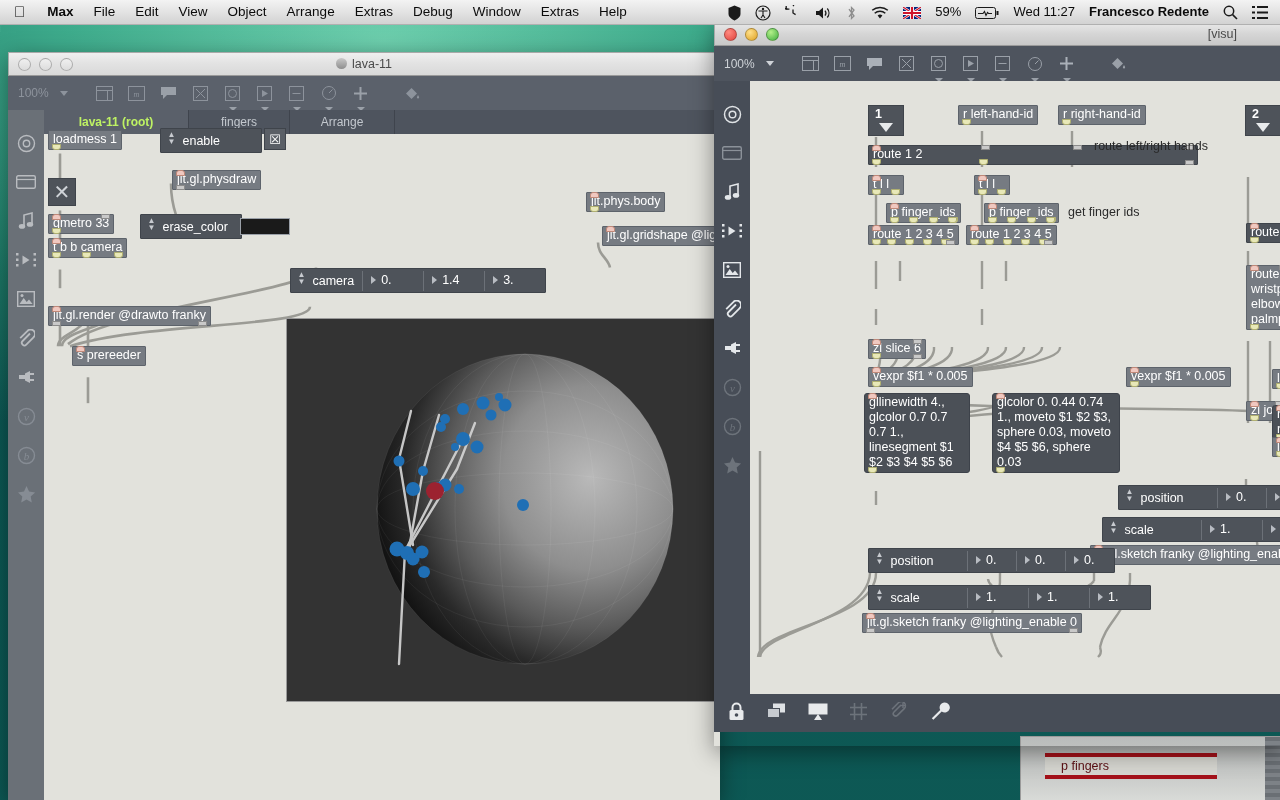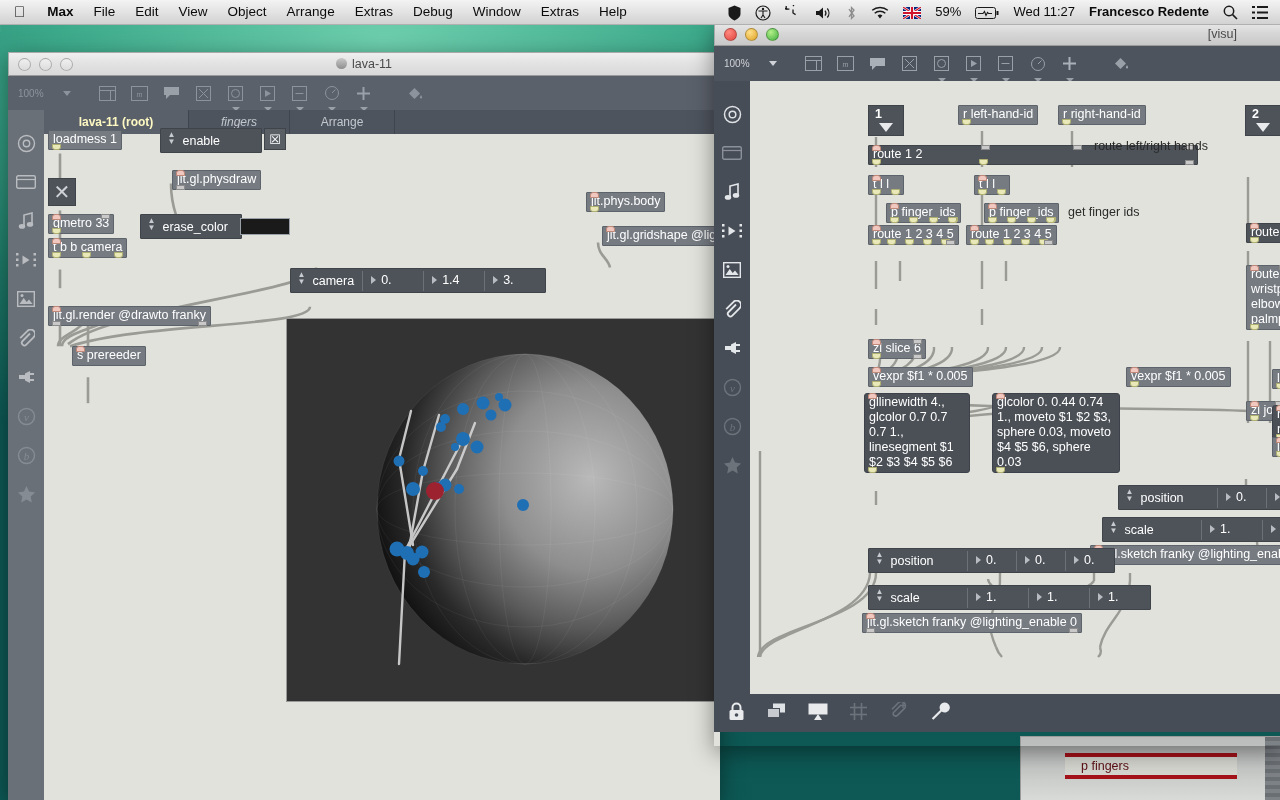--- a/index.html
+++ b/index.html
@@ -50,40 +50,40 @@
   .dot.yel{background:radial-gradient(circle at 35% 30%,#ffe08a,#dea123);}
   .dot.grn{background:radial-gradient(circle at 35% 30%,#b4f08a,#3fae3f);}
   .dot.off{background:linear-gradient(180deg,#f0f0f0,#dcdcdc);}
   .wtitle{position:absolute;left:0;right:0;text-align:center;font-size:12.5px;color:#4a4a4a;
           pointer-events:none;}
   .wtitle .fav{display:inline-block;width:11px;height:11px;border-radius:50%;
           background:linear-gradient(180deg,#c9c9c9,#8e8e8e);vertical-align:-1px;margin-right:5px;}
   
   .maxbar{height:35px;background:#4e545e;display:flex;align-items:center;padding-left:10px;gap:2px;}
   .maxbar.dim{background:#5b616b;}
-  .zoomlbl{color:#cfd3d8;font-size:10px;margin-right:12px;}
+  .zoomlbl{color:#cfd3d8;font-size:12px;margin-right:4px;}
   .zoomlbl.dim{color:#8d939c;}
   .tri{display:inline-block;width:0;height:0;border-left:4px solid transparent;border-right:4px solid transparent;
        border-top:5px solid #cfd3d8;margin-left:5px;vertical-align:2px;}
   .tri.dim{border-top-color:#8d939c;}
   .tbtn{width:30px;height:26px;display:flex;align-items:center;justify-content:center;position:relative;}
   .tbtn svg{display:block;}
   .tbtn .cart{position:absolute;bottom:-5px;left:50%;margin-left:-4px;width:0;height:0;
       border-left:4px solid transparent;border-right:4px solid transparent;border-top:4px solid #9aa0a8;}
   
   .sidebar{width:36px;background:#474d57;display:flex;flex-direction:column;
            align-items:center;padding-top:14px;gap:1px;flex:0 0 36px;}
   .sidebar.dim{background:#6a7077;}
   .sb{width:36px;height:38px;display:flex;align-items:center;justify-content:center;}
   
   .canvas{background:#e2e2dc;position:relative;overflow:hidden;flex:1;}
   .tabsrow{display:flex;height:24px;background:#4e545e;}
   .tab{display:flex;align-items:center;justify-content:center;font-size:12px;color:#c3c8ce;
        padding:0 16px;border-right:1px solid #3f444d;}
-  .tab.active{background:#5a606a;color:#fef9c3;font-weight:bold;}
+  .tab.active{background:#5a606a;color:#bef264;font-weight:bold;}
   .tab.fill{flex:1;border-right:none;}
   
   .obj{position:absolute;background:#767b82;color:#fff;font-size:12.5px;
        border:1px solid #5d636b;border-radius:1px;padding:1px 4px 2px 4px;white-space:nowrap;line-height:15px;}
   .obj.msg{background:#4b5057;border:1px solid #3d424a;border-radius:3px;white-space:normal;}
   .obj.dark{background:#4e535a;border:1px solid #3f444b;}
   .obj.comment{background:transparent;border:none;color:#2a2a2a;padding:0;}
   .obj.nbox{background:#4e535a;border:1px solid #3f444b;color:#fff;display:flex;align-items:center;padding:0;}
   .inlet,.outlet{position:absolute;width:7px;height:3px;background:#c9c9c9;border:1px solid #8b8b8b;}
   .inlet{top:-1px;} .outlet{bottom:-1px;}
@@ -113,21 +113,21 @@
          border:1px solid #9a9a9a;}
   .pfing{position:absolute;background:#d6d6d0;border-top:4px solid #a4121a;border-bottom:4px solid #a4121a;
          color:#5a0d12;font-size:12.5px;padding:2px 6px;}
 </style>
 </head>
 <body>
 
 <div id="desktop"></div>
 
 <div class="bgwin" style="left:1020px;top:736px;width:260px;height:64px;">
-  <div class="pfing" style="left:44px;top:16px;width:150px;padding-left:16px;">
+  <div class="pfing" style="left:24px;top:16px;width:150px;padding-left:16px;">
     <span>p fingers</span>
   </div>
   <div style="position:absolute;right:0;top:0;width:16px;height:64px;
               background:repeating-linear-gradient(180deg,#6a6f74 0 4px,#7d8287 4px 8px);"></div>
 </div>
 
 <div class="win" style="left:8px;top:52px;width:712px;height:748px;">
   <div class="titlebar inactive">
     <div class="tl-dots">
       <div class="dot off"></div>
@@ -282,21 +282,21 @@
             <path d="M9.5 1l2.6 5.6 6 .8-4.4 4.2 1.1 6-5.3-3-5.3 3 1.1-6L1 7.4l6-.8z" fill="#868c94"></path>
           </svg>
       </div>
     </div>
 
     <div class="canvas">
       <div class="tabsrow">
         <div class="tab active" style="min-width:112px;">
             <span>lava-11 (root)</span>
           </div>
-        <div class="tab" style="min-width:68px;font-style:italic;">
+        <div class="tab" style="min-width:68px;">
             <span>fingers</span>
           </div>
         <div class="tab" style="min-width:72px;">
             <span>Arrange</span>
           </div>
         <div class="tab fill"></div>
       </div>
 
       <svg class="patchcords" viewBox="0 0 676 668" preserveAspectRatio="none">
         <g fill="none" stroke="#9b9b95" stroke-width="2.6">

